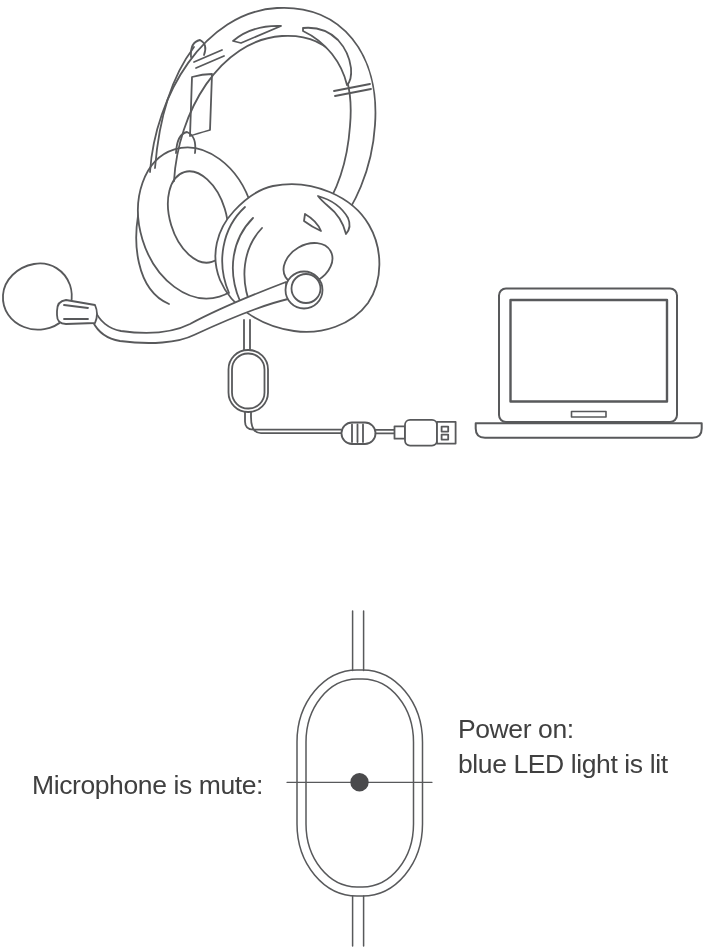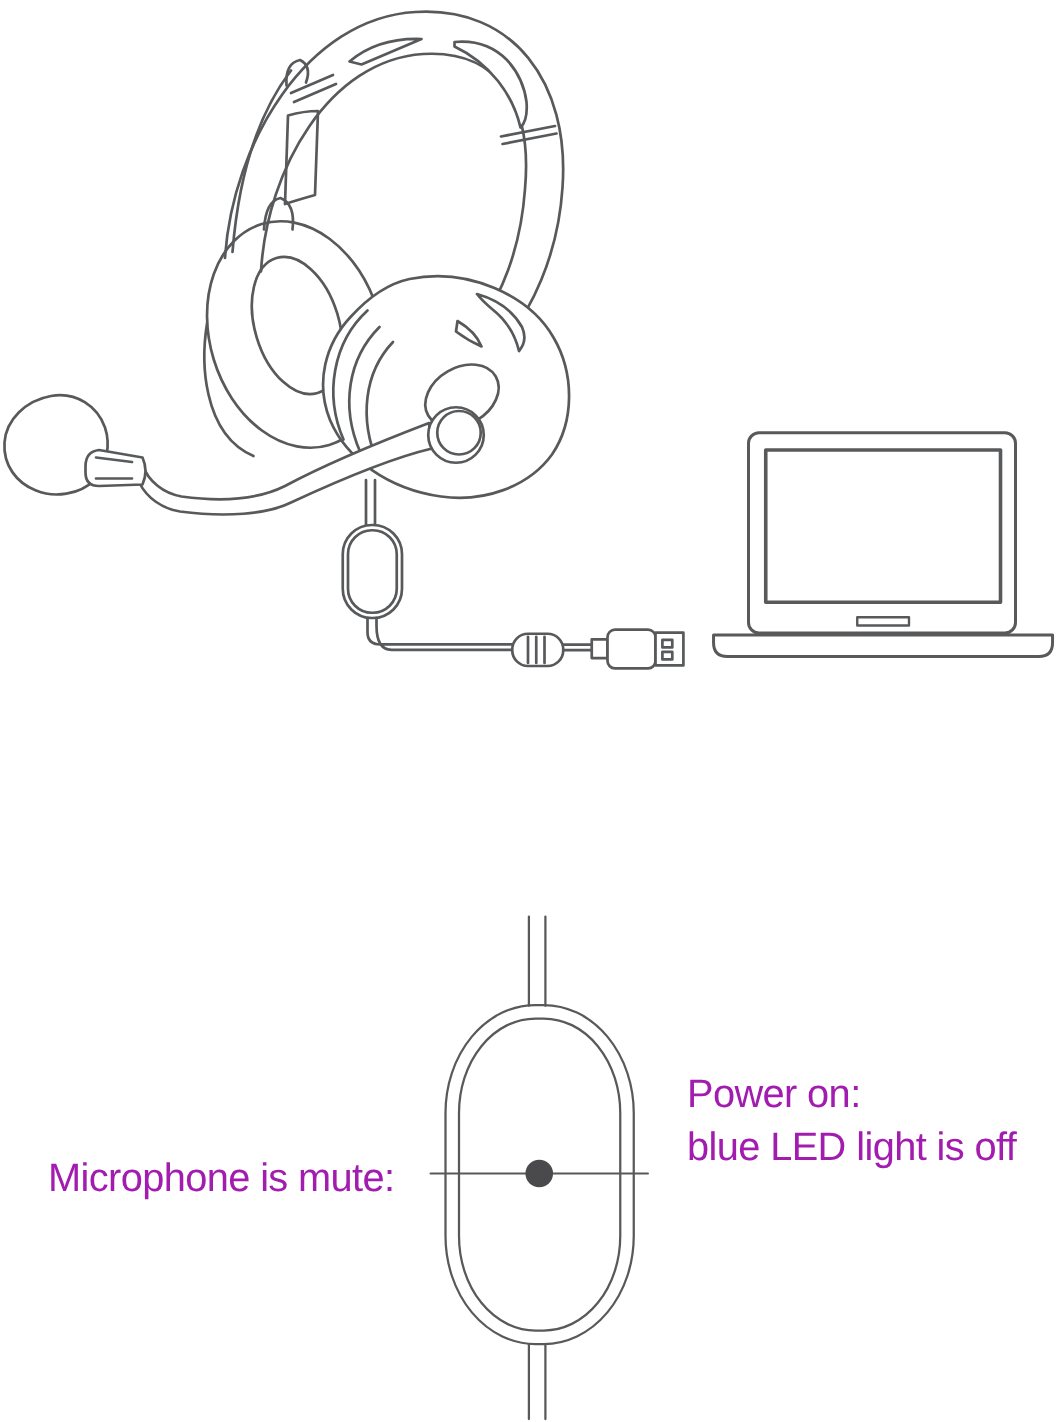--- a/index.html
+++ b/index.html
@@ -11,21 +11,21 @@
     overflow: hidden;
     font-family: "Liberation Sans", "DejaVu Sans", sans-serif;
   }
   .artwork {
     position: absolute;
     left: 0; top: 0;
     width: 707px; height: 948px;
   }
   .label {
     position: absolute;
-    color: #a21caf;
+    color: #404040;
     font-size: 26.5px;
     line-height: 34.5px;
     letter-spacing: -0.4px;
     white-space: nowrap;
   }
   .label-left  { left: 32px;  top: 747px; margin-top: 21px; }
   .label-right { left: 458px; top: 712px; }
   .label span { display: block; }
 </style>
 </head>
@@ -99,16 +99,16 @@
       <path d="M 352.6,896 L 352.6,946 M 363.6,896 L 363.6,946"></path>
     </g>
   </svg>
 
   <div class="label label-left">
     <span>Microphone is mute:</span>
   </div>
 
   <div class="label label-right">
     <span>Power on:</span>
-    <span>blue LED light is off</span>
+    <span>blue LED light is lit</span>
   </div>
 
 </div>
 
 </body></html>

